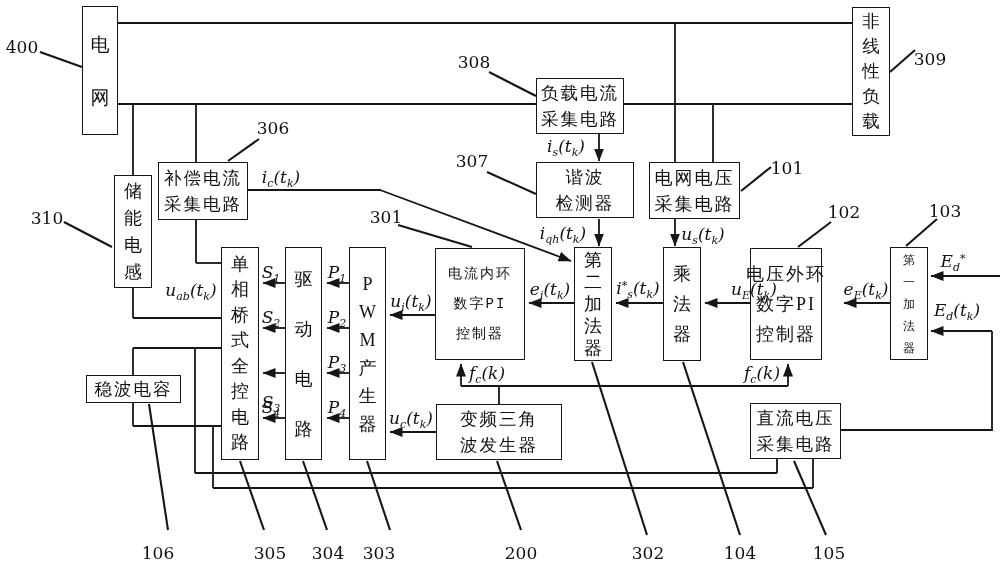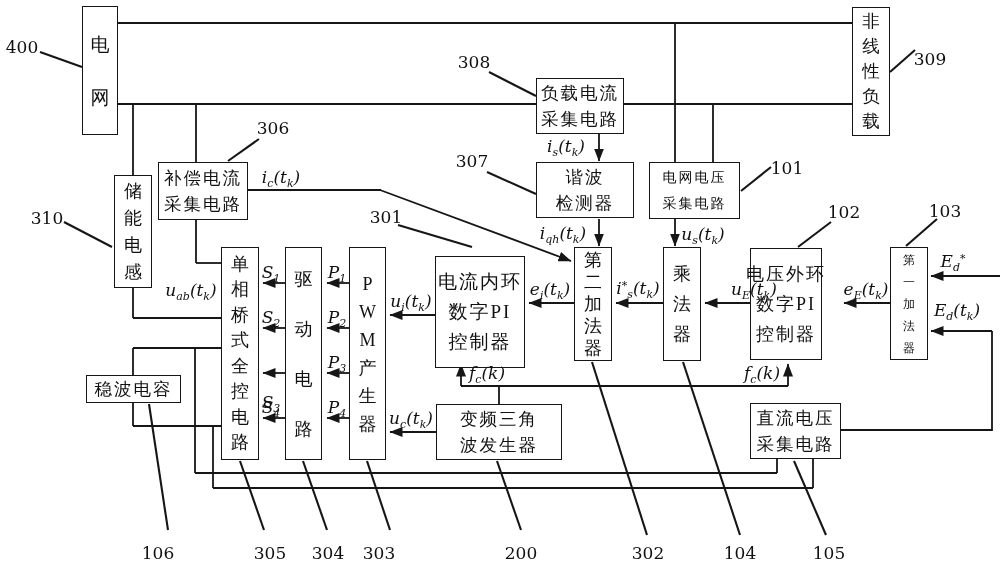--- a/index.html
+++ b/index.html
@@ -119,25 +119,25 @@
     <div class="line">采集电路</div>
   </div>
   <div class="box col" style="left:536px;top:78px;width:88px;height:56px;font-size:17.5px;">
     <div class="line">负载电流</div>
     <div class="line">采集电路</div>
   </div>
   <div class="box col" style="left:536px;top:162px;width:98px;height:56px;font-size:17.5px;">
     <div class="line">谐波</div>
     <div class="line">检测器</div>
   </div>
-  <div class="box col" style="left:649px;top:162px;width:91px;height:57px;font-size:14px;align-items:center;">
+  <div class="box col" style="left:649px;top:162px;width:91px;height:57px;font-size:18px;align-items:center;">
     <div class="line">电网电压</div>
     <div class="line">采集电路</div>
   </div>
-  <div class="box col" style="left:435px;top:256px;width:90px;height:112px;font-size:19px;">
+  <div class="box col" style="left:435px;top:248px;width:90px;height:112px;font-size:14px;font-family:Liberation Mono, monospace;">
     <div class="line" style="line-height:30px;">电流内环</div>
     <div class="line" style="line-height:30px;">数字PI</div>
     <div class="line" style="line-height:30px;">控制器</div>
   </div>
   <div class="box" style="left:574px;top:247px;width:38px;height:114px;font-size:18px;">
     <div class="vtext" style="line-height:22px;">第二加法器</div>
   </div>
   <div class="box" style="left:663px;top:247px;width:38px;height:114px;font-size:18px;">
     <div class="vtext" style="line-height:30px;">乘法器</div>
   </div>

